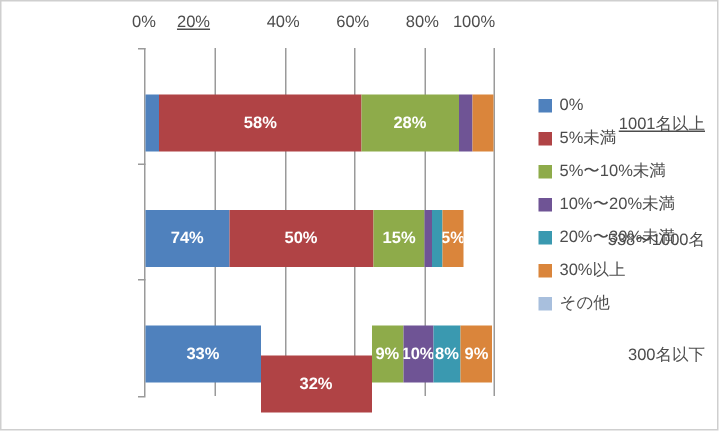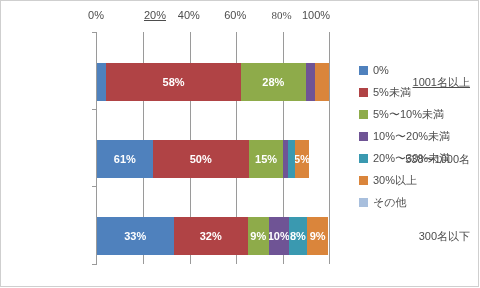--- a/index.html
+++ b/index.html
@@ -128,24 +128,24 @@
     line-height: 1;
   }
 </style>
 </head>
 <body>
 
 <div id="chart-frame">
 
   <div id="x-axis-labels">
       <span class="xtick" style="left: 0px;">0%</span>
-      <span class="xtick" style="left: 59px; text-decoration: underline;">20%</span>
+      <span class="xtick" style="left: 33px; text-decoration: underline;">20%</span>
       <span class="xtick" style="left: 92.8px;">40%</span>
       <span class="xtick" style="left: 139.2px;">60%</span>
-      <span class="xtick" style="left: 185.6px; font-family: Liberation Serif, serif;">80%</span>
+      <span class="xtick" style="left: 185.6px;">80%</span>
       <span class="xtick" style="left: 220px;">100%</span>
     </div>
 
   <div id="y-axis-labels">
       <div class="cat-label" style="top: 74px; text-decoration: underline;">1001名以上</div>
       <div class="cat-label" style="top: 151px;">538〜1000名</div>
       <div class="cat-label" style="top: 228px;">300名以下</div>
     </div>
 
   <div id="plot-area">
@@ -166,21 +166,21 @@
         </div>
         <div class="bar-seg" style="width: 9.28px; background: rgb(111, 84, 149);">
           <span class="seg-label"></span>
         </div>
         <div class="bar-seg" style="width: 13.92px; background: rgb(218, 133, 59);">
           <span class="seg-label"></span>
         </div>
       </div>
       <div class="bar-row" style="top: 108px;">
         <div class="bar-seg" style="width: 55.68px; background: rgb(79, 129, 189);">
-          <span class="seg-label">61%</span>
+          <span class="seg-label">74%</span>
         </div>
         <div class="bar-seg" style="width: 96px; background: rgb(176, 67, 69);">
           <span class="seg-label">50%</span>
         </div>
         <div class="bar-seg" style="width: 34.8px; background: rgb(142, 171, 74);">
           <span class="seg-label">15%</span>
         </div>
         <div class="bar-seg" style="width: 4.64px; background: rgb(111, 84, 149);">
           <span class="seg-label"></span>
         </div>
@@ -188,21 +188,21 @@
           <span class="seg-label"></span>
         </div>
         <div class="bar-seg" style="width: 13.92px; background: rgb(218, 133, 59);">
           <span class="seg-label">5%</span>
         </div>
       </div>
       <div class="bar-row" style="top: 185px;">
         <div class="bar-seg" style="width: 76.56px; background: rgb(79, 129, 189);">
           <span class="seg-label">33%</span>
         </div>
-        <div class="bar-seg" style="width: 74.24px; background: rgb(176, 67, 69);">
+        <div class="bar-seg" style="width: 74.24px; background: rgb(176, 67, 69); margin-top: 20px;">
           <span class="seg-label">32%</span>
         </div>
         <div class="bar-seg" style="width: 20.88px; background: rgb(142, 171, 74);">
           <span class="seg-label">9%</span>
         </div>
         <div class="bar-seg" style="width: 20px; background: rgb(111, 84, 149);">
           <span class="seg-label">10%</span>
         </div>
         <div class="bar-seg" style="width: 18.56px; background: rgb(58, 153, 176);">
           <span class="seg-label">8%</span>

